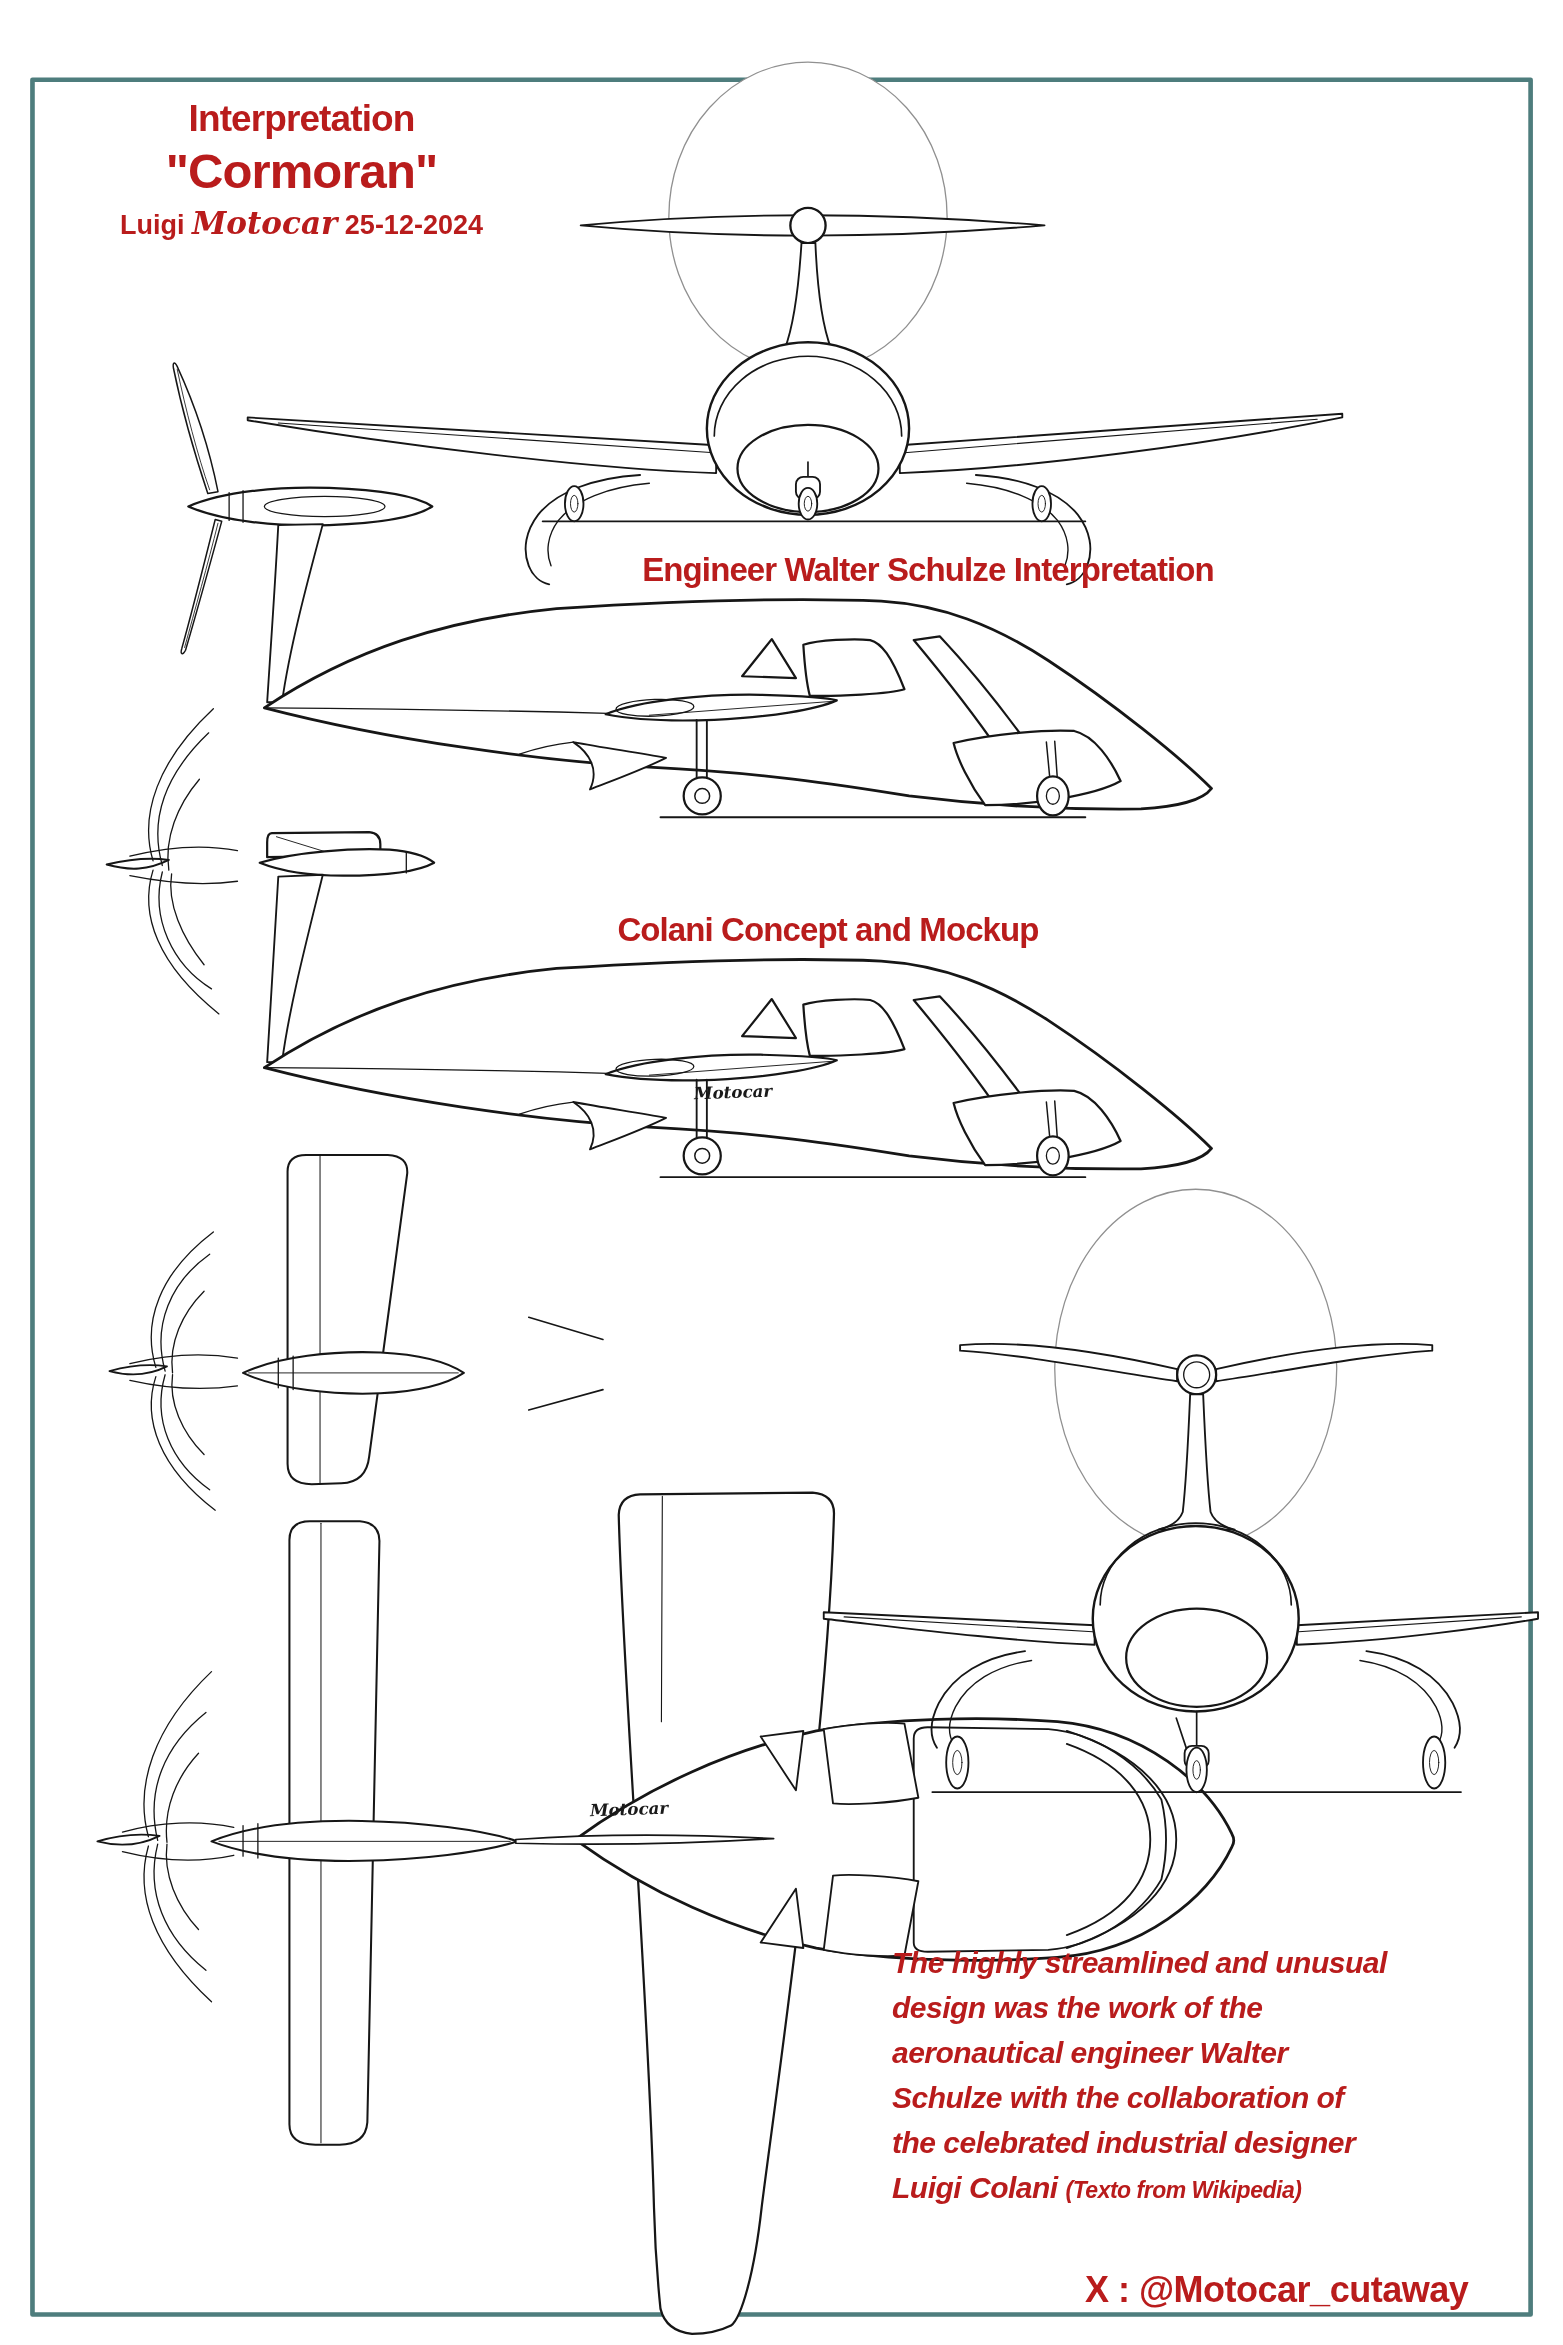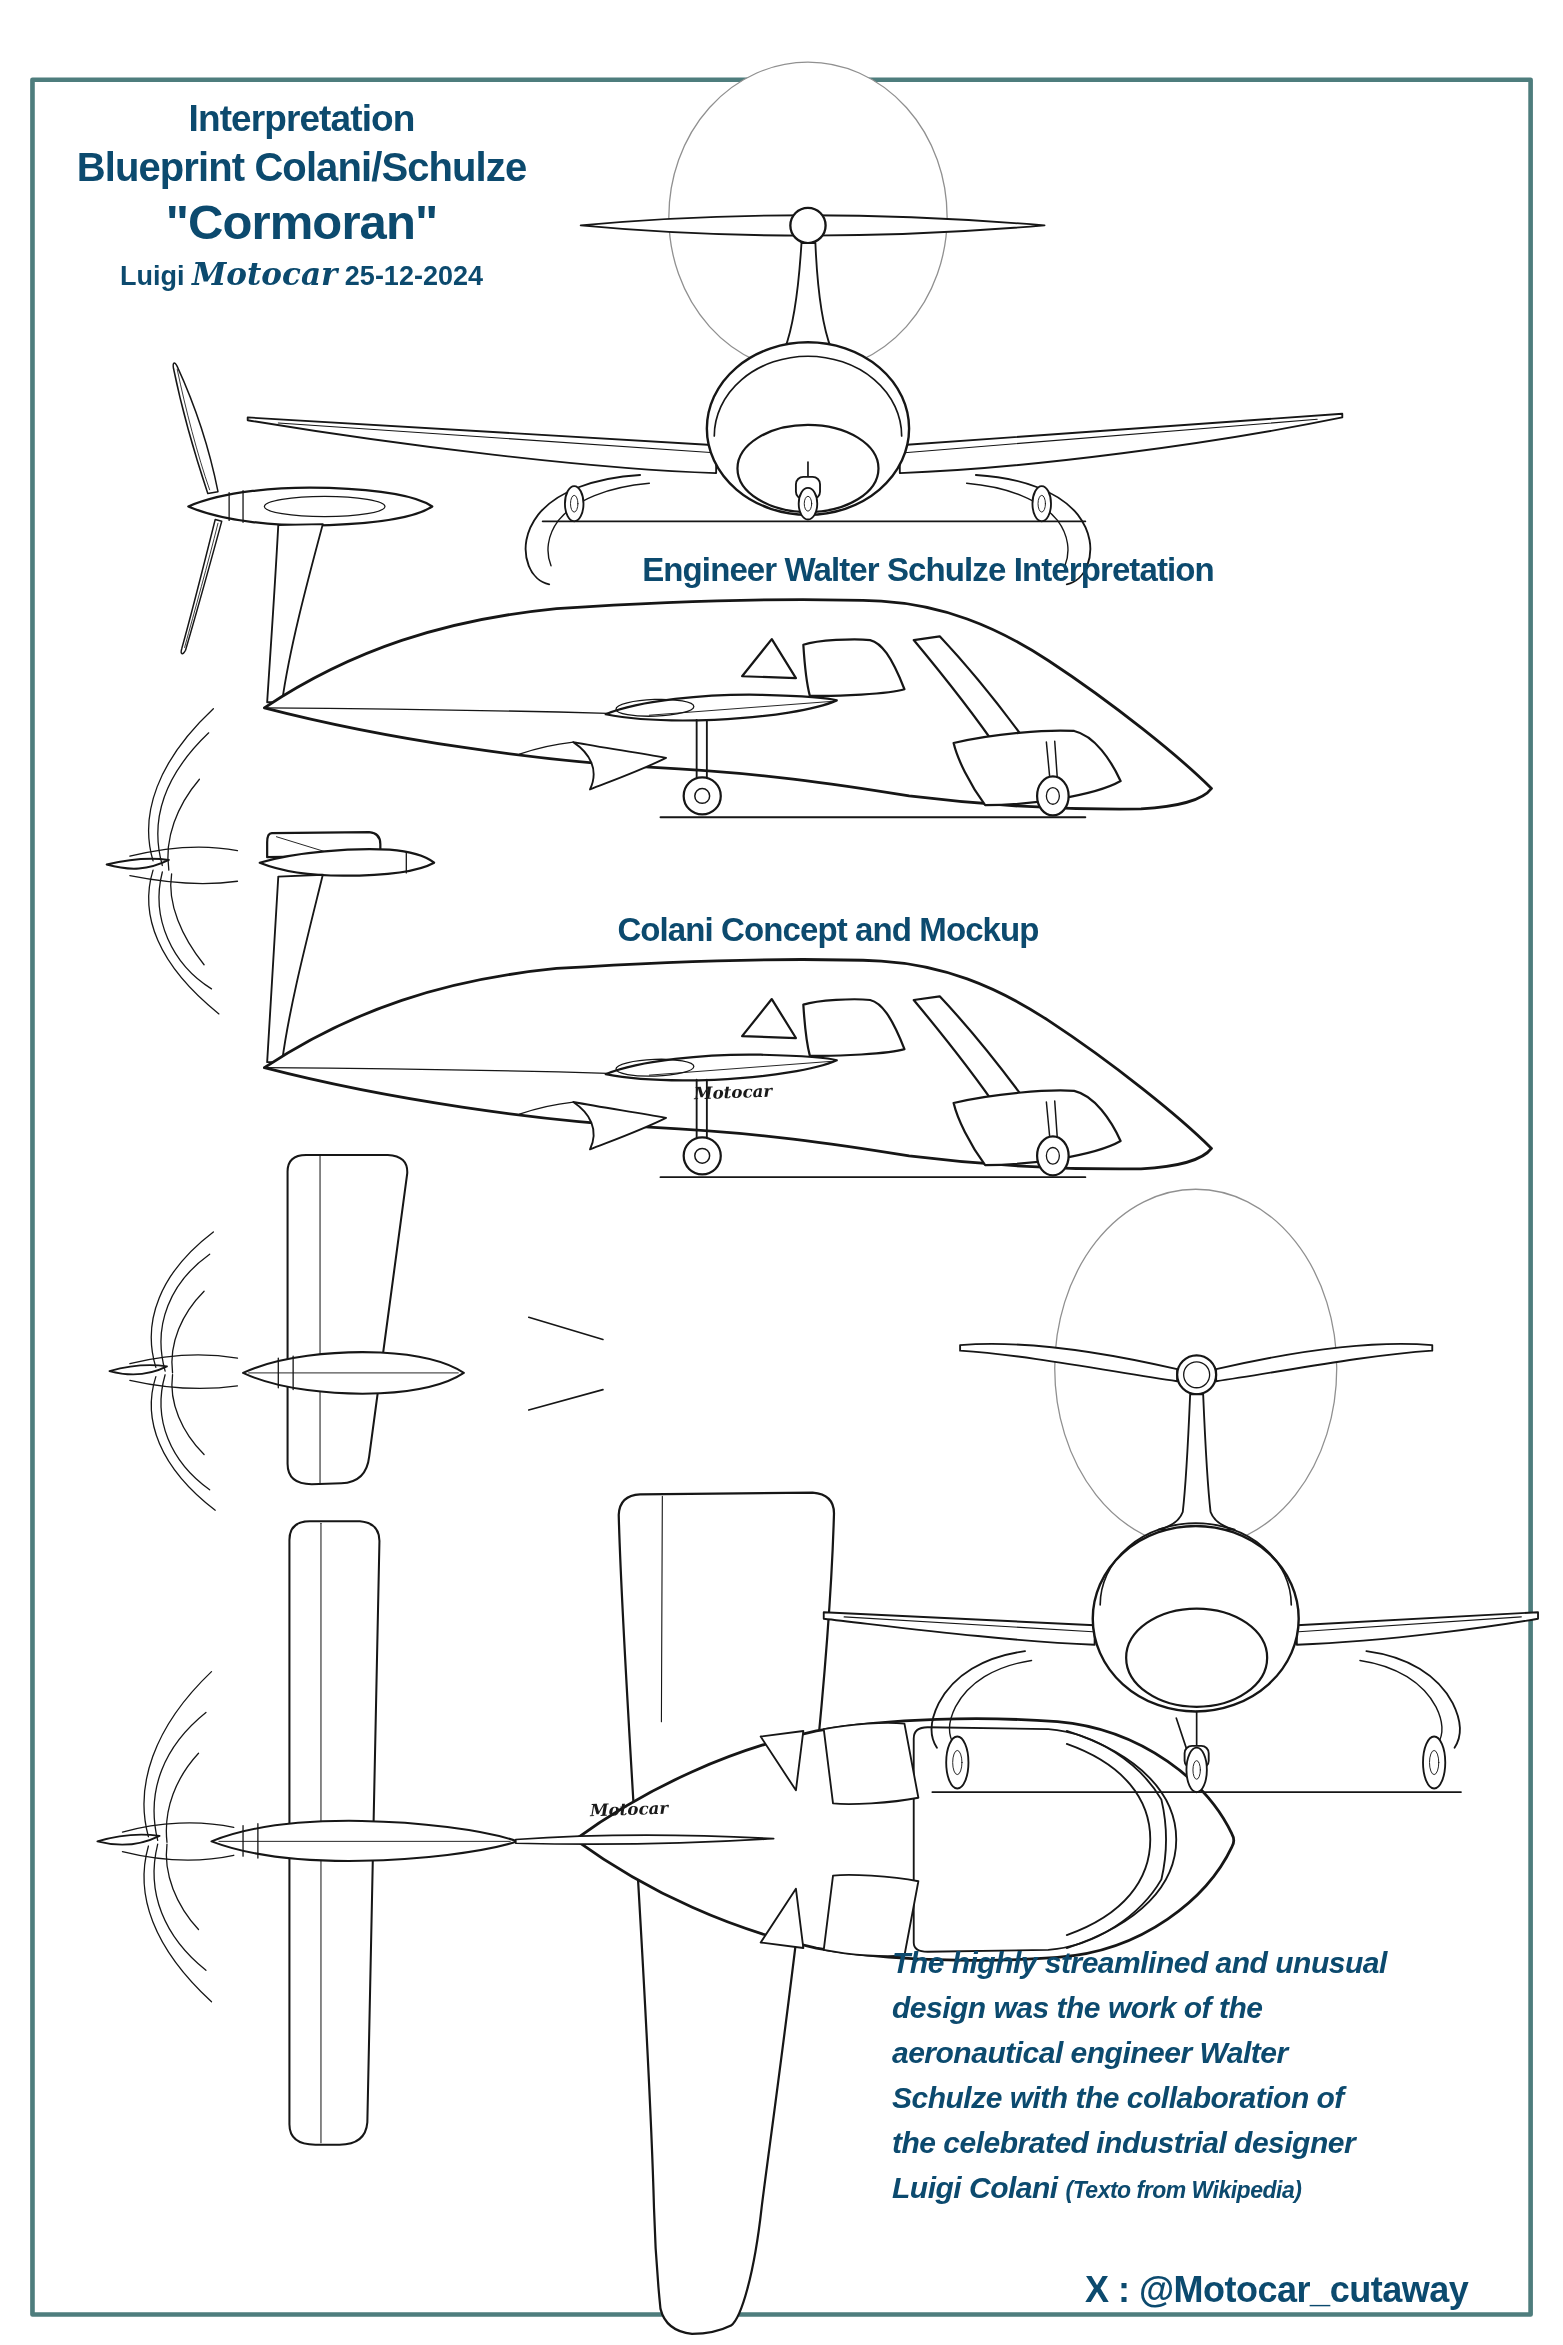--- a/index.html
+++ b/index.html
@@ -1,19 +1,19 @@
 <!DOCTYPE html>
 <html style="font-size:15px"><head>
 <meta charset="utf-8">
 <style>
   html,body{margin:0;padding:0;background:#ffffff;}
   .page{position:relative;width:1564px;height:2346px;background:#fff;overflow:hidden;
         font-family:"Liberation Sans",sans-serif;color:#101010;}
   .art{position:absolute;left:0;top:0;}
-  .txt{position:absolute;font-weight:bold;letter-spacing:-0.9px;color:#0c4a6e;}
+  .txt{position:absolute;font-weight:bold;letter-spacing:-0.9px;color:#b91c1c;}
   .center{text-align:center;}
   .title-block{left:51px;top:96px;width:501px;}
   .t1{font-size:37px;line-height:46px;}
   .t2{font-size:40px;line-height:51px;}
   .t3{font-size:49px;line-height:59px;}
   .author-line{font-size:27px;line-height:37px;margin-top:3.7px;letter-spacing:0;}
   .script{font-family:"DejaVu Serif",serif;font-style:italic;font-weight:bold;letter-spacing:0;}
   .author-line .script{font-size:31px;}
   .label-schulze{left:594px;top:551px;width:668px;font-size:33px;}
   .label-colani{left:522px;top:911px;width:612px;font-size:33px;}
@@ -218,21 +218,20 @@
     <path stroke-width="1.8" d="M1290,1845 L1290,1884 M1268,1852 L1280,1888"></path>
     <rect x="1277" y="1882" width="26" height="24" rx="8" fill="#fff" stroke-width="2"></rect>
     <ellipse cx="1290" cy="1908" rx="11" ry="24" fill="#fff" stroke-width="2"></ellipse>
     <ellipse cx="1290" cy="1908" rx="4" ry="10" stroke-width="1"></ellipse>
     <path stroke-width="1.8" d="M1005,1932 L1575,1932"></path>
   </g>
 </svg>
 
   <div class="txt center title-block">
     <div class="t1">Interpretation</div>
-    <div class="t2">Blueprint Colani/Schulze</div>
     <div class="t3">"Cormoran"</div>
     <div class="author-line">
       <span>Luigi</span>
       <span class="script">Motocar</span>
       <span>25-12-2024</span>
     </div>
   </div>
 
   <div class="txt center label-schulze">Engineer Walter Schulze Interpretation</div>
   <div class="txt center label-colani">Colani Concept and Mockup</div>

